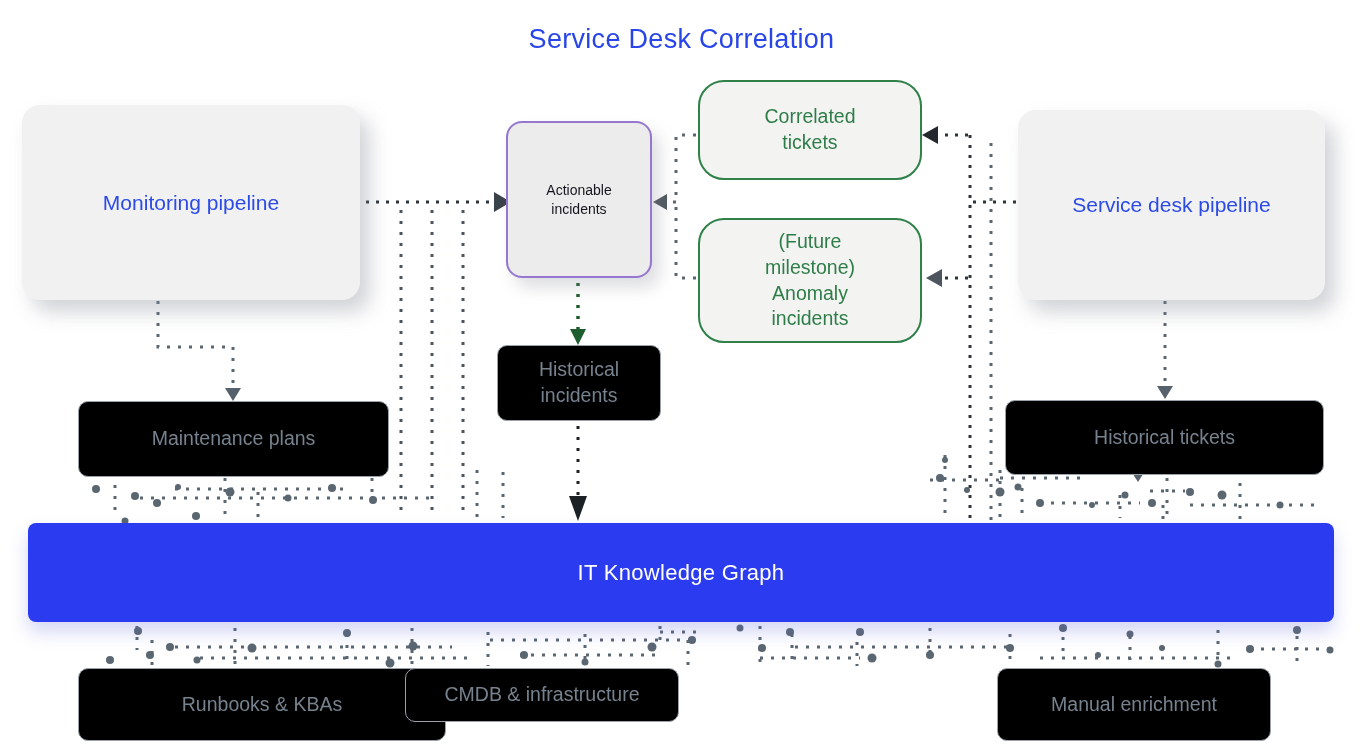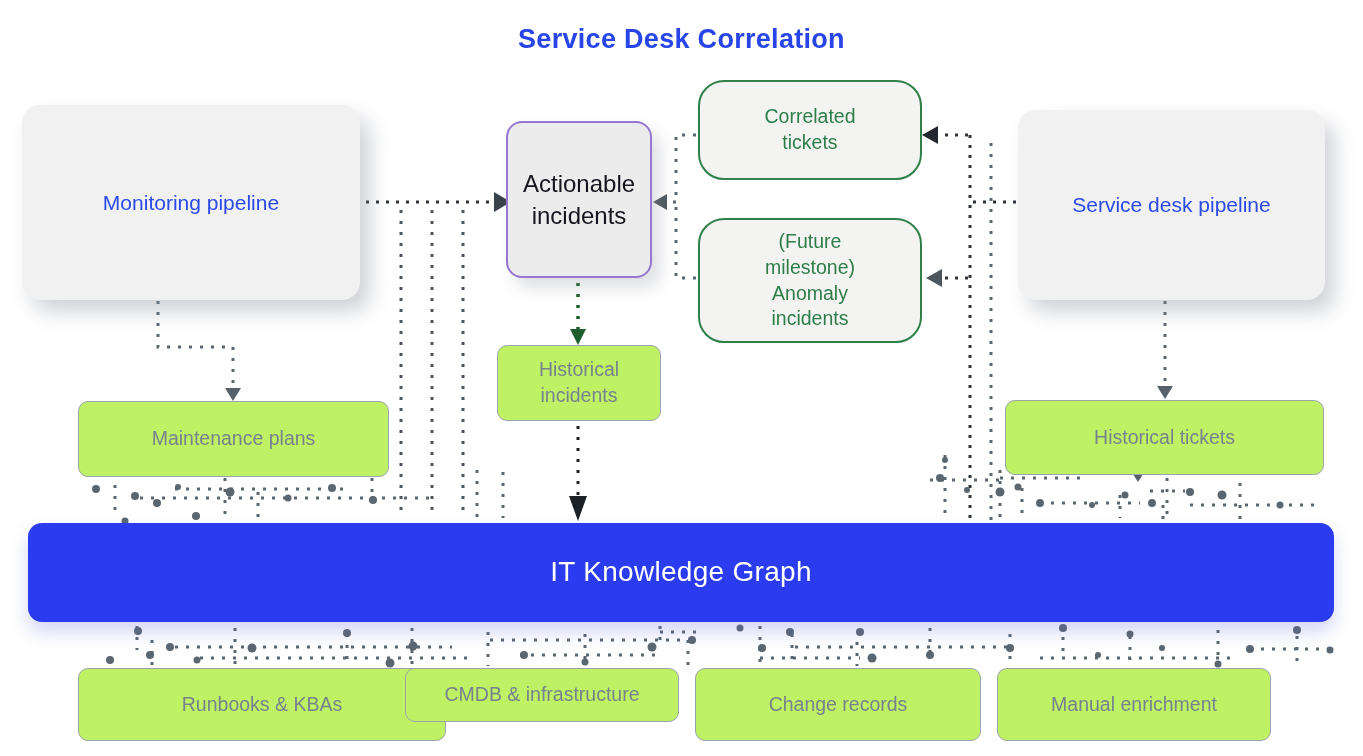--- a/index.html
+++ b/index.html
@@ -1,39 +1,39 @@
 <!DOCTYPE html>
 <html><head>
 <meta charset="utf-8">
 <style>
   *{margin:0;padding:0;box-sizing:border-box}
   html,body{width:1363px;height:756px}
   body{position:relative;background:#ffffff;font-family:"Liberation Sans",sans-serif;overflow:hidden}
   .canvas{position:absolute;inset:0}
   .title{position:absolute;left:0;right:0;top:24px;text-align:center;
-         font-size:27px;font-weight:700;color:#2745e8;letter-spacing:.3px}
+         font-size:27px;font-weight:400;color:#2745e8;letter-spacing:.3px}
   svg.edges{position:absolute;left:0;top:0;pointer-events:none}
   .e{fill:none;stroke-width:3;stroke-linecap:butt}
   .dark{stroke:#2e343a;stroke-dasharray:3 7}
   .slate{stroke:#5a6670;stroke-dasharray:3 8}
   .slate2{stroke:#4c555e;stroke-dasharray:3 8}
   .green{stroke:#1e5e2e;stroke-dasharray:3 8;stroke-width:3.5}
   .black{stroke:#1c2126;stroke-dasharray:3 8}
   .deco{stroke:#5a6670;stroke-dasharray:3 8;stroke-width:3;fill:none}
   .node{position:absolute;display:flex;align-items:center;justify-content:center;
         text-align:center;line-height:1.32}
   .pipeline{background:#f1f1f2;border-radius:18px;color:#2b4ae8;font-size:21px;
         box-shadow:10px 12px 20px rgba(135,140,150,.38)}
   .actionable{background:#ececec;border:2px solid #9577cf;border-radius:16px;
-        color:#15151f;font-size:24px;box-shadow:8px 10px 16px rgba(135,140,150,.28)}
+        color:#15151f;font-size:14px;box-shadow:8px 10px 16px rgba(135,140,150,.28)}
   .greenbox{background:#f3f4f2;border:2px solid #2f8049;border-radius:26px;
         color:#2e7d49;font-size:19.5px}
-  .plain{background:#bef264;border:1.5px solid #9aa2ab;border-radius:10px;
+  .plain{background:#000000;border:1.5px solid #9aa2ab;border-radius:10px;
         color:#76828e;font-size:19.5px}
-  .kg{background:#2b3bf0;border-radius:14px;color:#ffffff;font-size:28px;
+  .kg{background:#2b3bf0;border-radius:8px;color:#ffffff;font-size:22px;
         letter-spacing:.3px;box-shadow:0 10px 18px rgba(100,110,220,.28)}
   #monitoring{left:22px;top:105px;width:338px;height:195px}
   #servicedesk{left:1018px;top:110px;width:307px;height:190px}
   #actionable{left:506px;top:121px;width:146px;height:157px}
   #correlated{left:698px;top:80px;width:224px;height:100px}
   #anomaly{left:698px;top:218px;width:224px;height:125px}
   #hist-incidents{left:497px;top:345px;width:164px;height:76px}
   #maintenance{left:78px;top:401px;width:311px;height:76px}
   #hist-tickets{left:1005px;top:400px;width:319px;height:75px}
   #kg{left:28px;top:523px;width:1306px;height:99px}
@@ -239,21 +239,18 @@
   </div>
 
   <div class="node plain" id="runbooks">
     <span class="lbl">Runbooks &amp; KBAs</span>
   </div>
 
   <div class="node plain" id="cmdb">
     <span class="lbl">CMDB &amp; infrastructure</span>
   </div>
 
-  <div class="node plain" id="change">
-    <span class="lbl">Change records</span>
-  </div>
 
   <div class="node plain" id="manual">
     <span class="lbl">Manual enrichment</span>
   </div>
 
 </div>
 
 </body></html>

